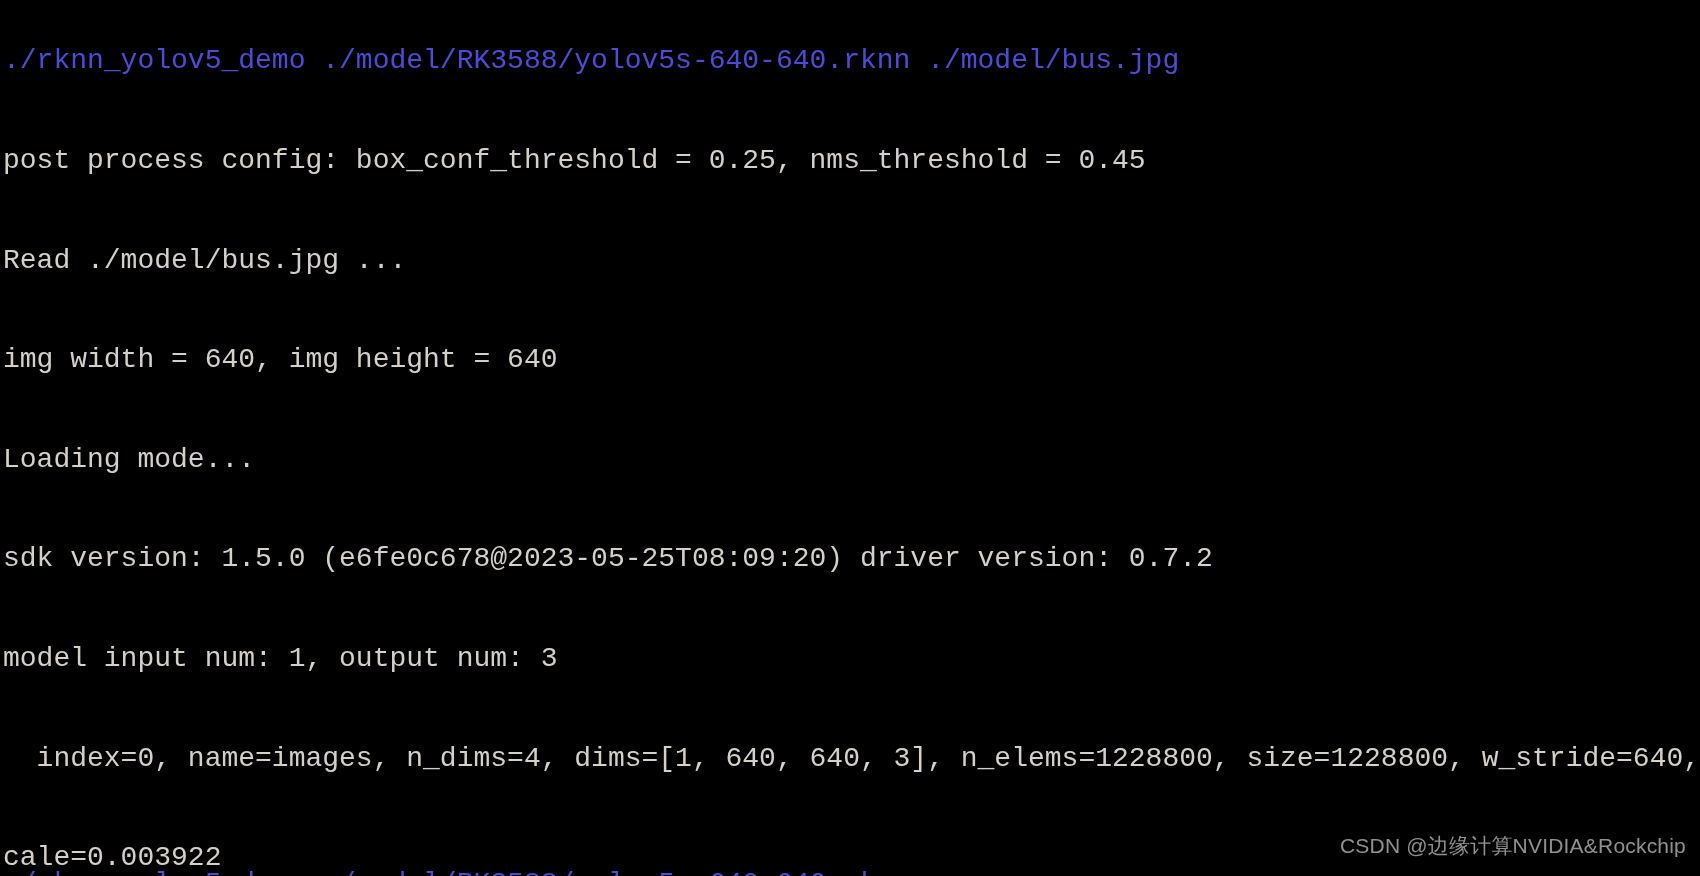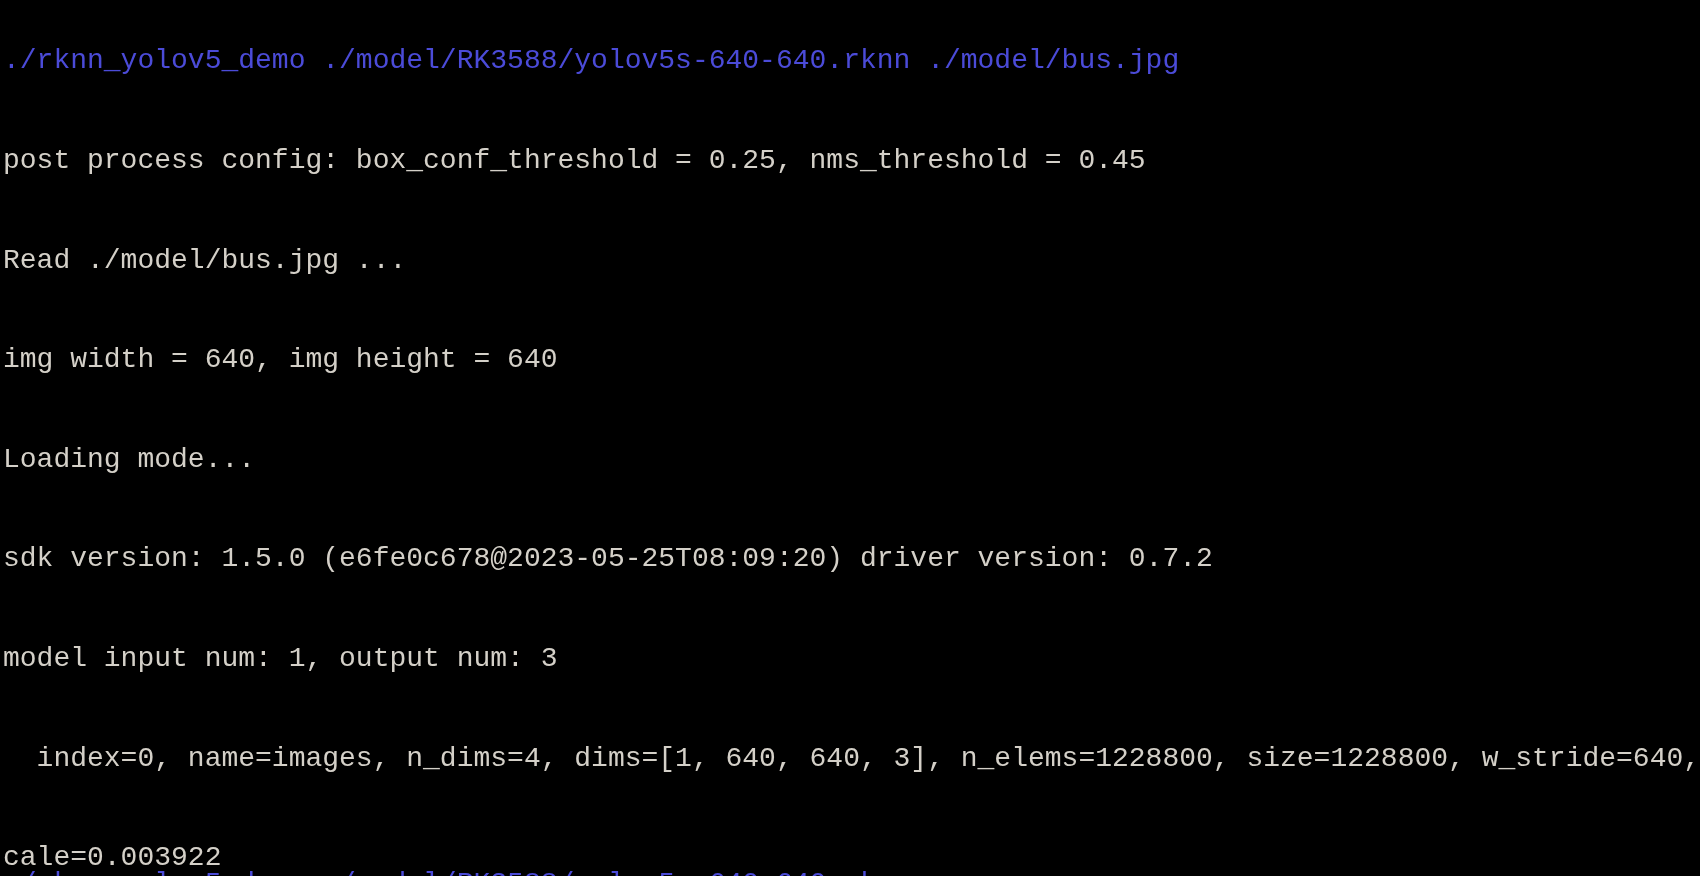--- a/index.html
+++ b/index.html
@@ -96,14 +96,15 @@
     
     
     
     
     
     
   </div>
 
   <div id="bottom-partial">./rknn_yolov5_demo ./model/RK3588/yolov5s-640-640.rknn</div>
 
+  <div class="watermark">CSDN @边缘计算NVIDIA&amp;Rockchip</div>
 
 </div>
 
 </body></html>

